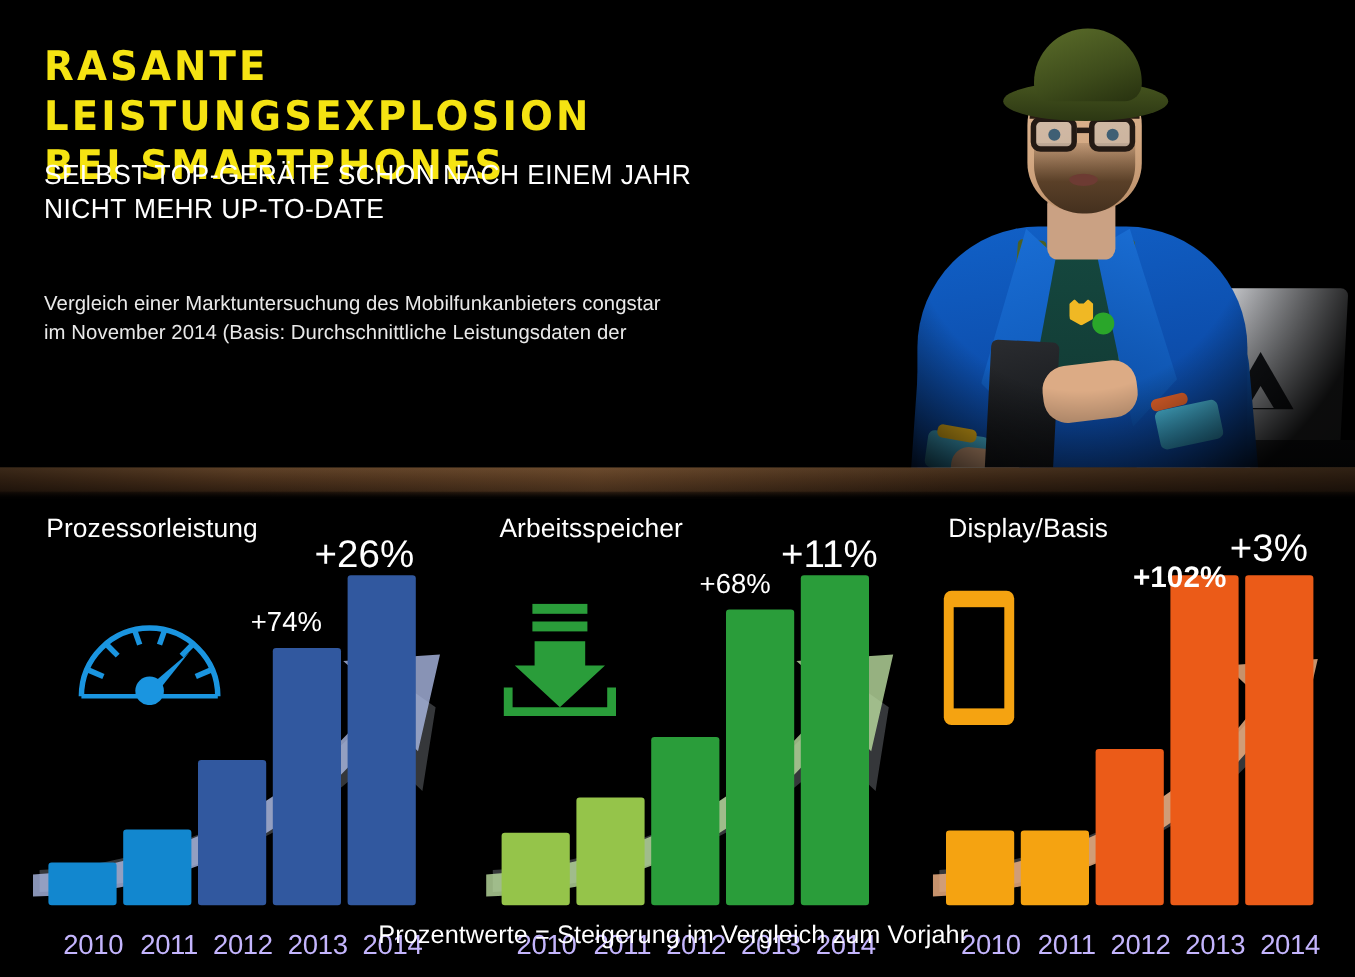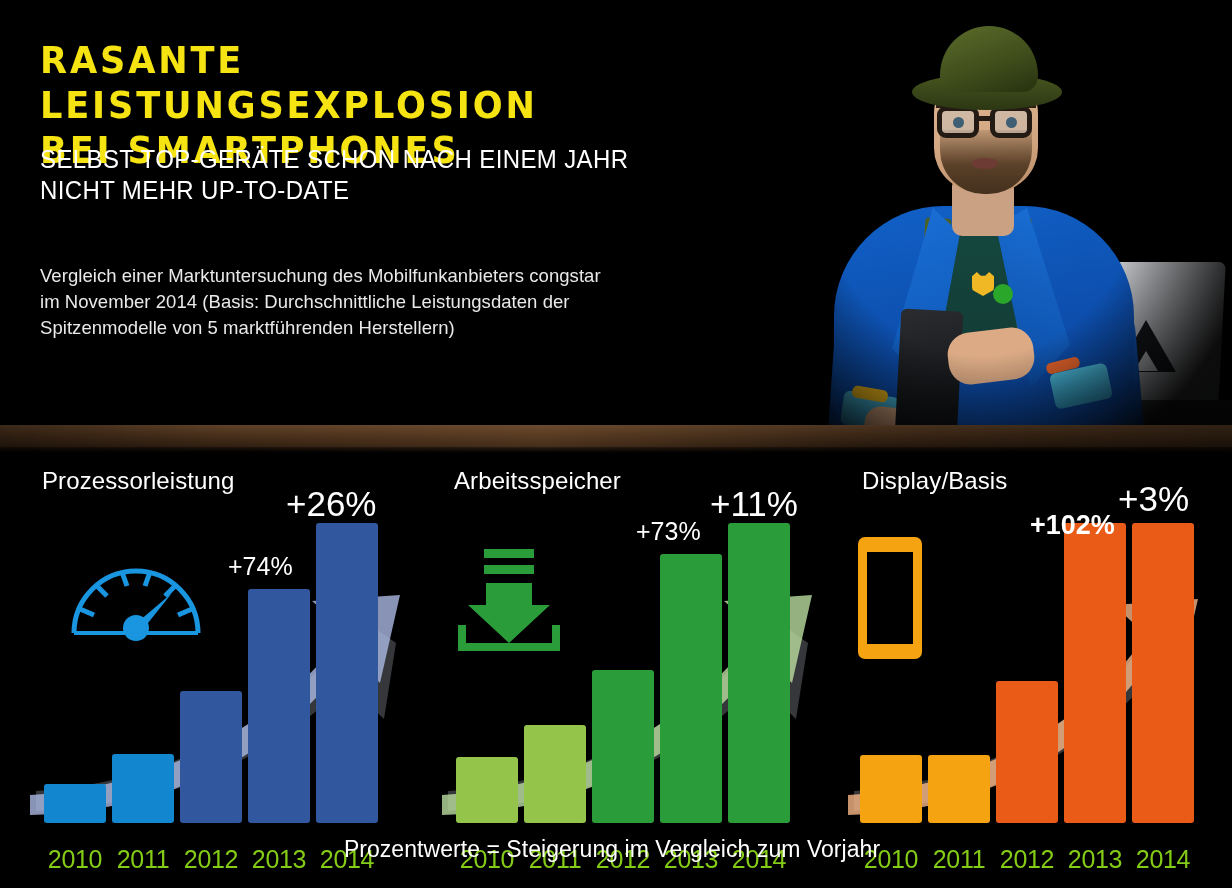--- a/index.html
+++ b/index.html
@@ -154,22 +154,22 @@
   #chart-ram{ left:440px; width:400px; }
   #chart-dpx{ left:848px; width:372px; }
 
   .chart-title{
     position:absolute; left:14px; top:14px;
     font-size:24px; color:#fff; letter-spacing:0.1px; white-space:nowrap;
   }
   .plot{ position:absolute; left:0; bottom:65px; width:100%; height:300px; }
   .bar{ position:absolute; bottom:0; border-radius:3px; }
   .year{
-    position:absolute; bottom:14px; font-size:25px; color:#84cc16;
-    text-align:center; letter-spacing:-0.3px;
+    position:absolute; bottom:14px; font-size:25px; color:#c4b5fd;
+    text-align:right; letter-spacing:-0.3px;
   }
   .pct{ position:absolute; color:#fff; font-weight:normal; white-space:nowrap; }
   .pct-last{ font-size:35px; }
   .pct-prev{ font-size:25px; }
   .pct-prev-big{ font-size:27px;font-weight:bold; }
 
   .icon-wrap{ position:absolute; }
   .arrow-svg{ position:absolute; pointer-events:none; }
 
   
@@ -191,21 +191,20 @@
     </div>
 
     <div id="subhead">
       <div class="sub-line">SELBST TOP-GERÄTE SCHON NACH EINEM JAHR</div>
       <div class="sub-line">NICHT MEHR UP-TO-DATE</div>
     </div>
 
     <div id="bodytext">
       <div class="body-line">Vergleich einer Marktuntersuchung des Mobilfunkanbieters congstar</div>
       <div class="body-line">im November 2014 (Basis: Durchschnittliche Leistungsdaten der</div>
-      <div class="body-line">Spitzenmodelle von 5 marktführenden Herstellern)</div>
     </div>
 
     <div id="photo">
       <div class="laptop-body"></div>
       <div class="laptop-logo"></div>
       <div class="laptop-logo-inner"></div>
       <div class="laptop-base"></div>
       <div class="watch"></div>
 
       <div class="arm-l"></div>
@@ -309,21 +308,21 @@
           <path d="M8 268 C120 262 252 210 334 96 L368 120 L356 196 L318 160 C238 244 128 282 8 288 Z" fill="#3a3c3f" opacity="0.92"></path>
           <path d="M2 272 C112 266 240 216 318 108 L284 78 L372 72 L352 160 L324 132 C240 248 122 288 2 292 Z" fill="#bcdda0" opacity="0.80"></path>
         </svg>
         <div class="bar" style="left:16px;  width:62px;  height:66px;  background:#95c44a;"></div>
         <div class="bar" style="left:84px;  width:62px;  height:98px;  background:#95c44a;"></div>
         <div class="bar" style="left:152px; width:62px;  height:153px; background:#2a9d3a;"></div>
         <div class="bar" style="left:220px; width:62px;  height:269px; background:#2a9d3a;"></div>
         <div class="bar" style="left:288px; width:62px;  height:300px; background:#2a9d3a;"></div>
       </div>
 
-      <div class="pct pct-prev" style="left:196px; top:64px;">+73%</div>
+      <div class="pct pct-prev" style="left:196px; top:64px;">+68%</div>
       <div class="pct pct-last" style="left:270px; top:31px;">+11%</div>
 
       <div class="year" style="left:10px;  width:74px;">2010</div>
       <div class="year" style="left:78px;  width:74px;">2011</div>
       <div class="year" style="left:146px; width:74px;">2012</div>
       <div class="year" style="left:214px; width:74px;">2013</div>
       <div class="year" style="left:282px; width:74px;">2014</div>
     </div>
 
     <div class="chart" id="chart-dpx">

